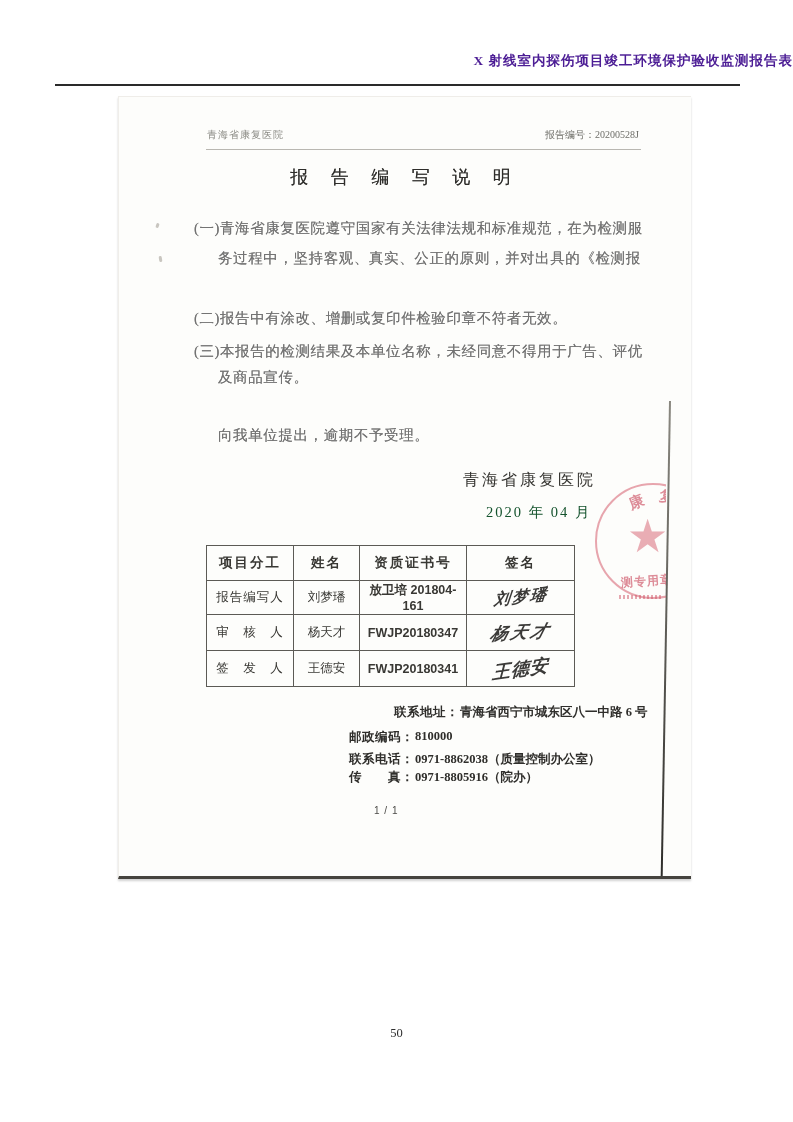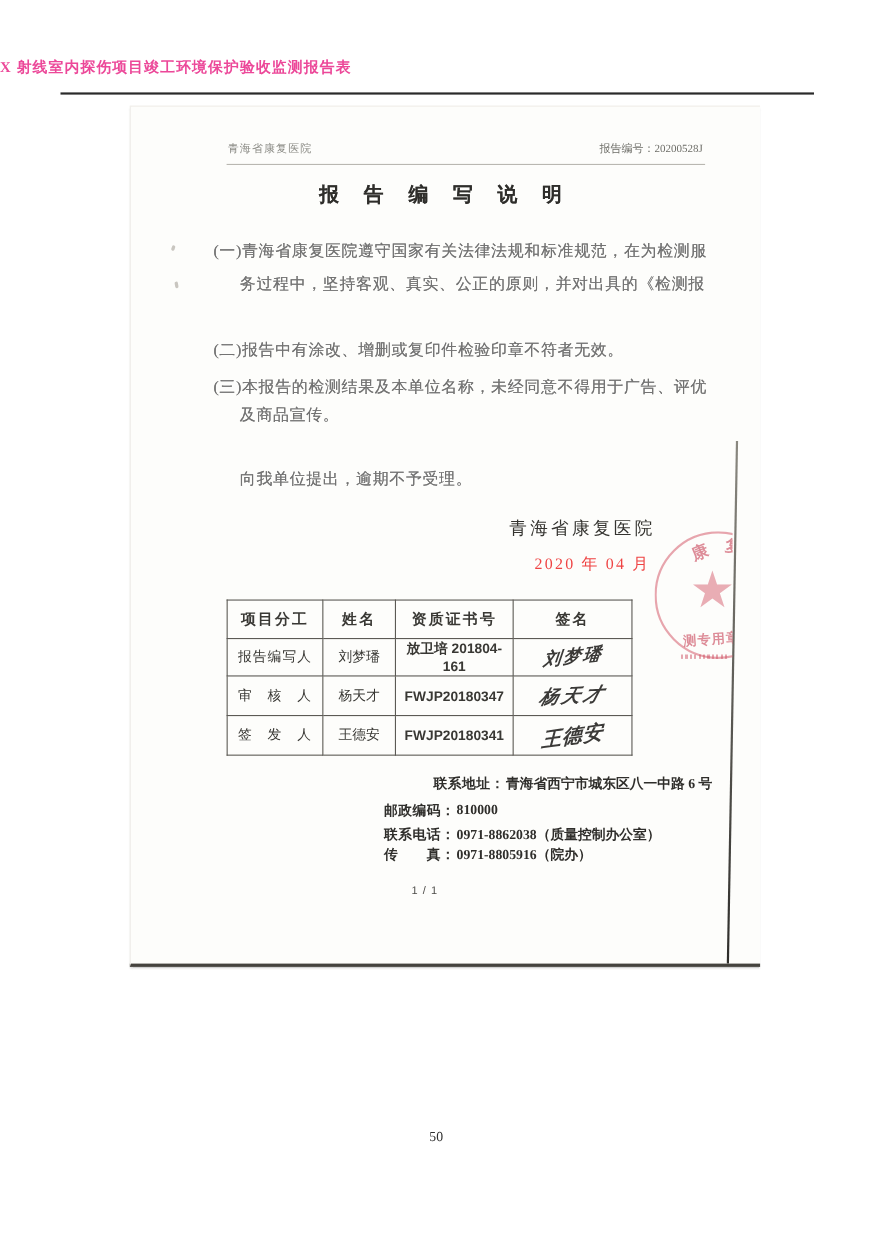--- a/index.html
+++ b/index.html
@@ -1,48 +1,48 @@
 <!DOCTYPE html>
 <html><head>
 <meta charset="utf-8">
 <style>
   html,body{margin:0;padding:0;background:#ffffff;}
   .page{position:relative;width:793px;height:1122px;background:#ffffff;overflow:hidden;
         font-family:"Liberation Serif","DejaVu Serif",serif;color:#33322f;}
   
-  .doc-header{position:absolute;left:0;top:52px;width:793px;text-align:left;
-              font-size:13.5px;font-weight:bold;letter-spacing:1px;color:#ec4899;}
+  .doc-header{position:absolute;left:0;top:52px;width:793px;text-align:right;
+              font-size:13.5px;font-weight:bold;letter-spacing:1px;color:#4c1d95;}
   .doc-header-rule{position:absolute;left:55px;top:84px;width:685px;height:2px;background:#2a2a2a;}
   
   .scan{position:absolute;left:118px;top:96px;width:572px;height:779px;background:#fdfdfb;
         border-top:1px solid #efede9;border-left:1px solid #f0eeea;
         border-bottom:3px solid #45433e;box-shadow:0 2px 2px rgba(0,0,0,0.18);}
   .scan-right-edge{position:absolute;left:550px;top:304px;width:2px;height:475px;
         background:linear-gradient(#8a8880,#2e2d2a);transform:rotate(1deg);transform-origin:top center;}
   .speck{position:absolute;background:#c9c6c0;border-radius:2px;}
   .speck1{left:37px;top:126px;width:3px;height:5px;transform:rotate(20deg);}
   .speck2{left:40px;top:159px;width:3px;height:6px;transform:rotate(-10deg);}
   
   .inner-org{position:absolute;left:88px;top:31px;font-size:10px;color:#8a8a84;letter-spacing:1px;}
   .inner-repno{position:absolute;left:330px;top:31px;width:190px;text-align:right;
                font-size:10px;color:#6e6e68;}
   .inner-rule{position:absolute;left:87px;top:52px;width:435px;height:1px;background:#b9b7b1;}
   
   .scan-title{position:absolute;left:0;top:68px;width:572px;text-align:center;
-              font-size:18px;font-weight:bold;letter-spacing:9px;color:#2e2d2a;
+              font-size:18px;font-weight:normal;letter-spacing:9px;color:#2e2d2a;
               text-shadow:0 0 0.5px rgba(50,50,50,0.7);}
   
   .pline{position:absolute;left:75px;width:475px;font-size:14.5px;letter-spacing:0.6px;
          color:#737373;white-space:nowrap;text-shadow:0 0 0.4px rgba(60,60,60,0.6);}
   .pline.cont{left:99px;}
   .l1{top:122px;} .l2{top:152px;} .l3{top:182px;} .l4{top:212px;}
   .l5{top:245px;} .l6{top:271px;} .l7{top:300px;} .l8{top:329px;}
   
   .issuer-org{position:absolute;left:344px;top:373px;font-size:16px;letter-spacing:3px;color:#34332f;}
-  .issuer-date{position:absolute;left:367px;top:406px;font-size:14.5px;letter-spacing:2px;color:#ef4444;}
+  .issuer-date{position:absolute;left:367px;top:406px;font-size:14.5px;letter-spacing:2px;color:#14532d;}
   
   .seal-clip{position:absolute;left:476px;top:386px;width:71px;height:128px;overflow:hidden;}
   .seal{position:absolute;left:0;top:0;width:116px;height:116px;border-radius:50%;
         border:2.5px solid rgba(213,93,110,0.55);box-sizing:border-box;color:rgba(205,80,98,0.65);}
   .seal-char1{position:absolute;left:32px;top:8px;font-size:15px;font-weight:bold;transform:rotate(-22deg);}
   .seal-char2{position:absolute;left:62px;top:3px;font-size:15px;font-weight:bold;transform:rotate(14deg);}
   .seal-star{position:absolute;left:30px;top:24px;font-size:46px;color:rgba(213,93,110,0.5);
              font-family:"DejaVu Sans",sans-serif;}
   .seal-bottom{position:absolute;left:24px;top:88px;font-size:12px;font-weight:bold;letter-spacing:1px;
                transform:rotate(-4deg);}

